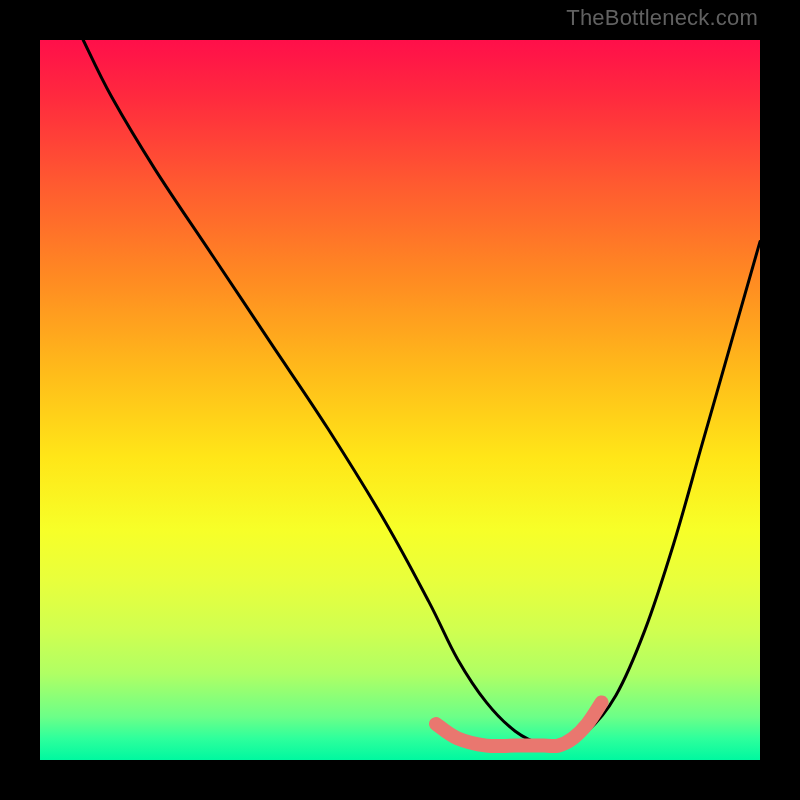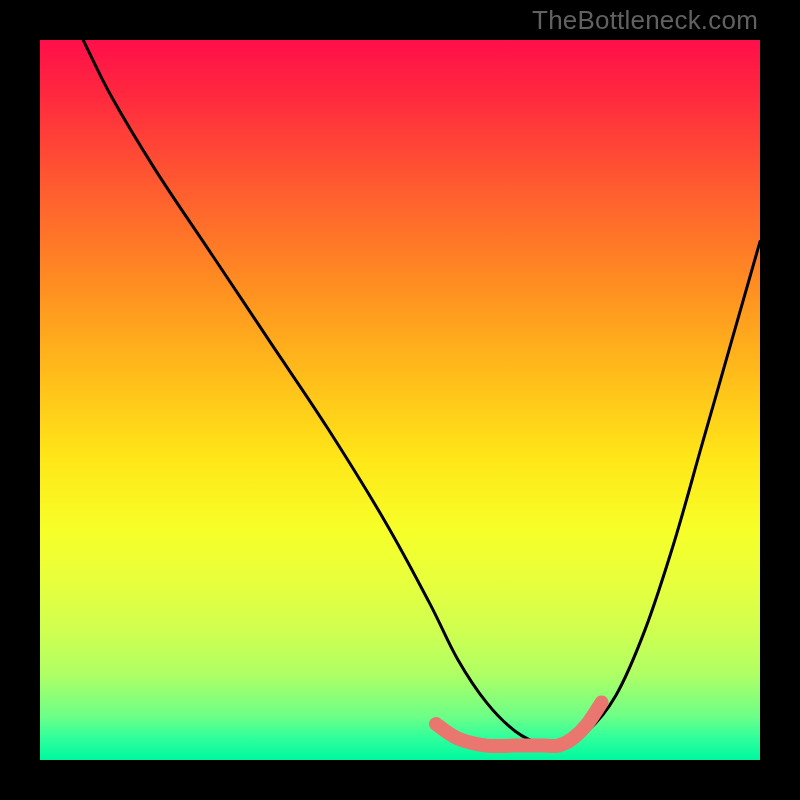--- a/index.html
+++ b/index.html
@@ -36,21 +36,21 @@
       #6cff88 94%,
       #2eff9c 97%,
       #00f8a0 100%
     );
   }
   .watermark {
     position: absolute;
     top: 5px;
     right: 42px;
     color: #616161;
-    font-size: 26px;
+    font-size: 22px;
     font-weight: 500;
     letter-spacing: 0.2px;
   }
   svg.curves {
     position: absolute;
     left: 0;
     top: 0;
     width: 720px;
     height: 720px;
   }

